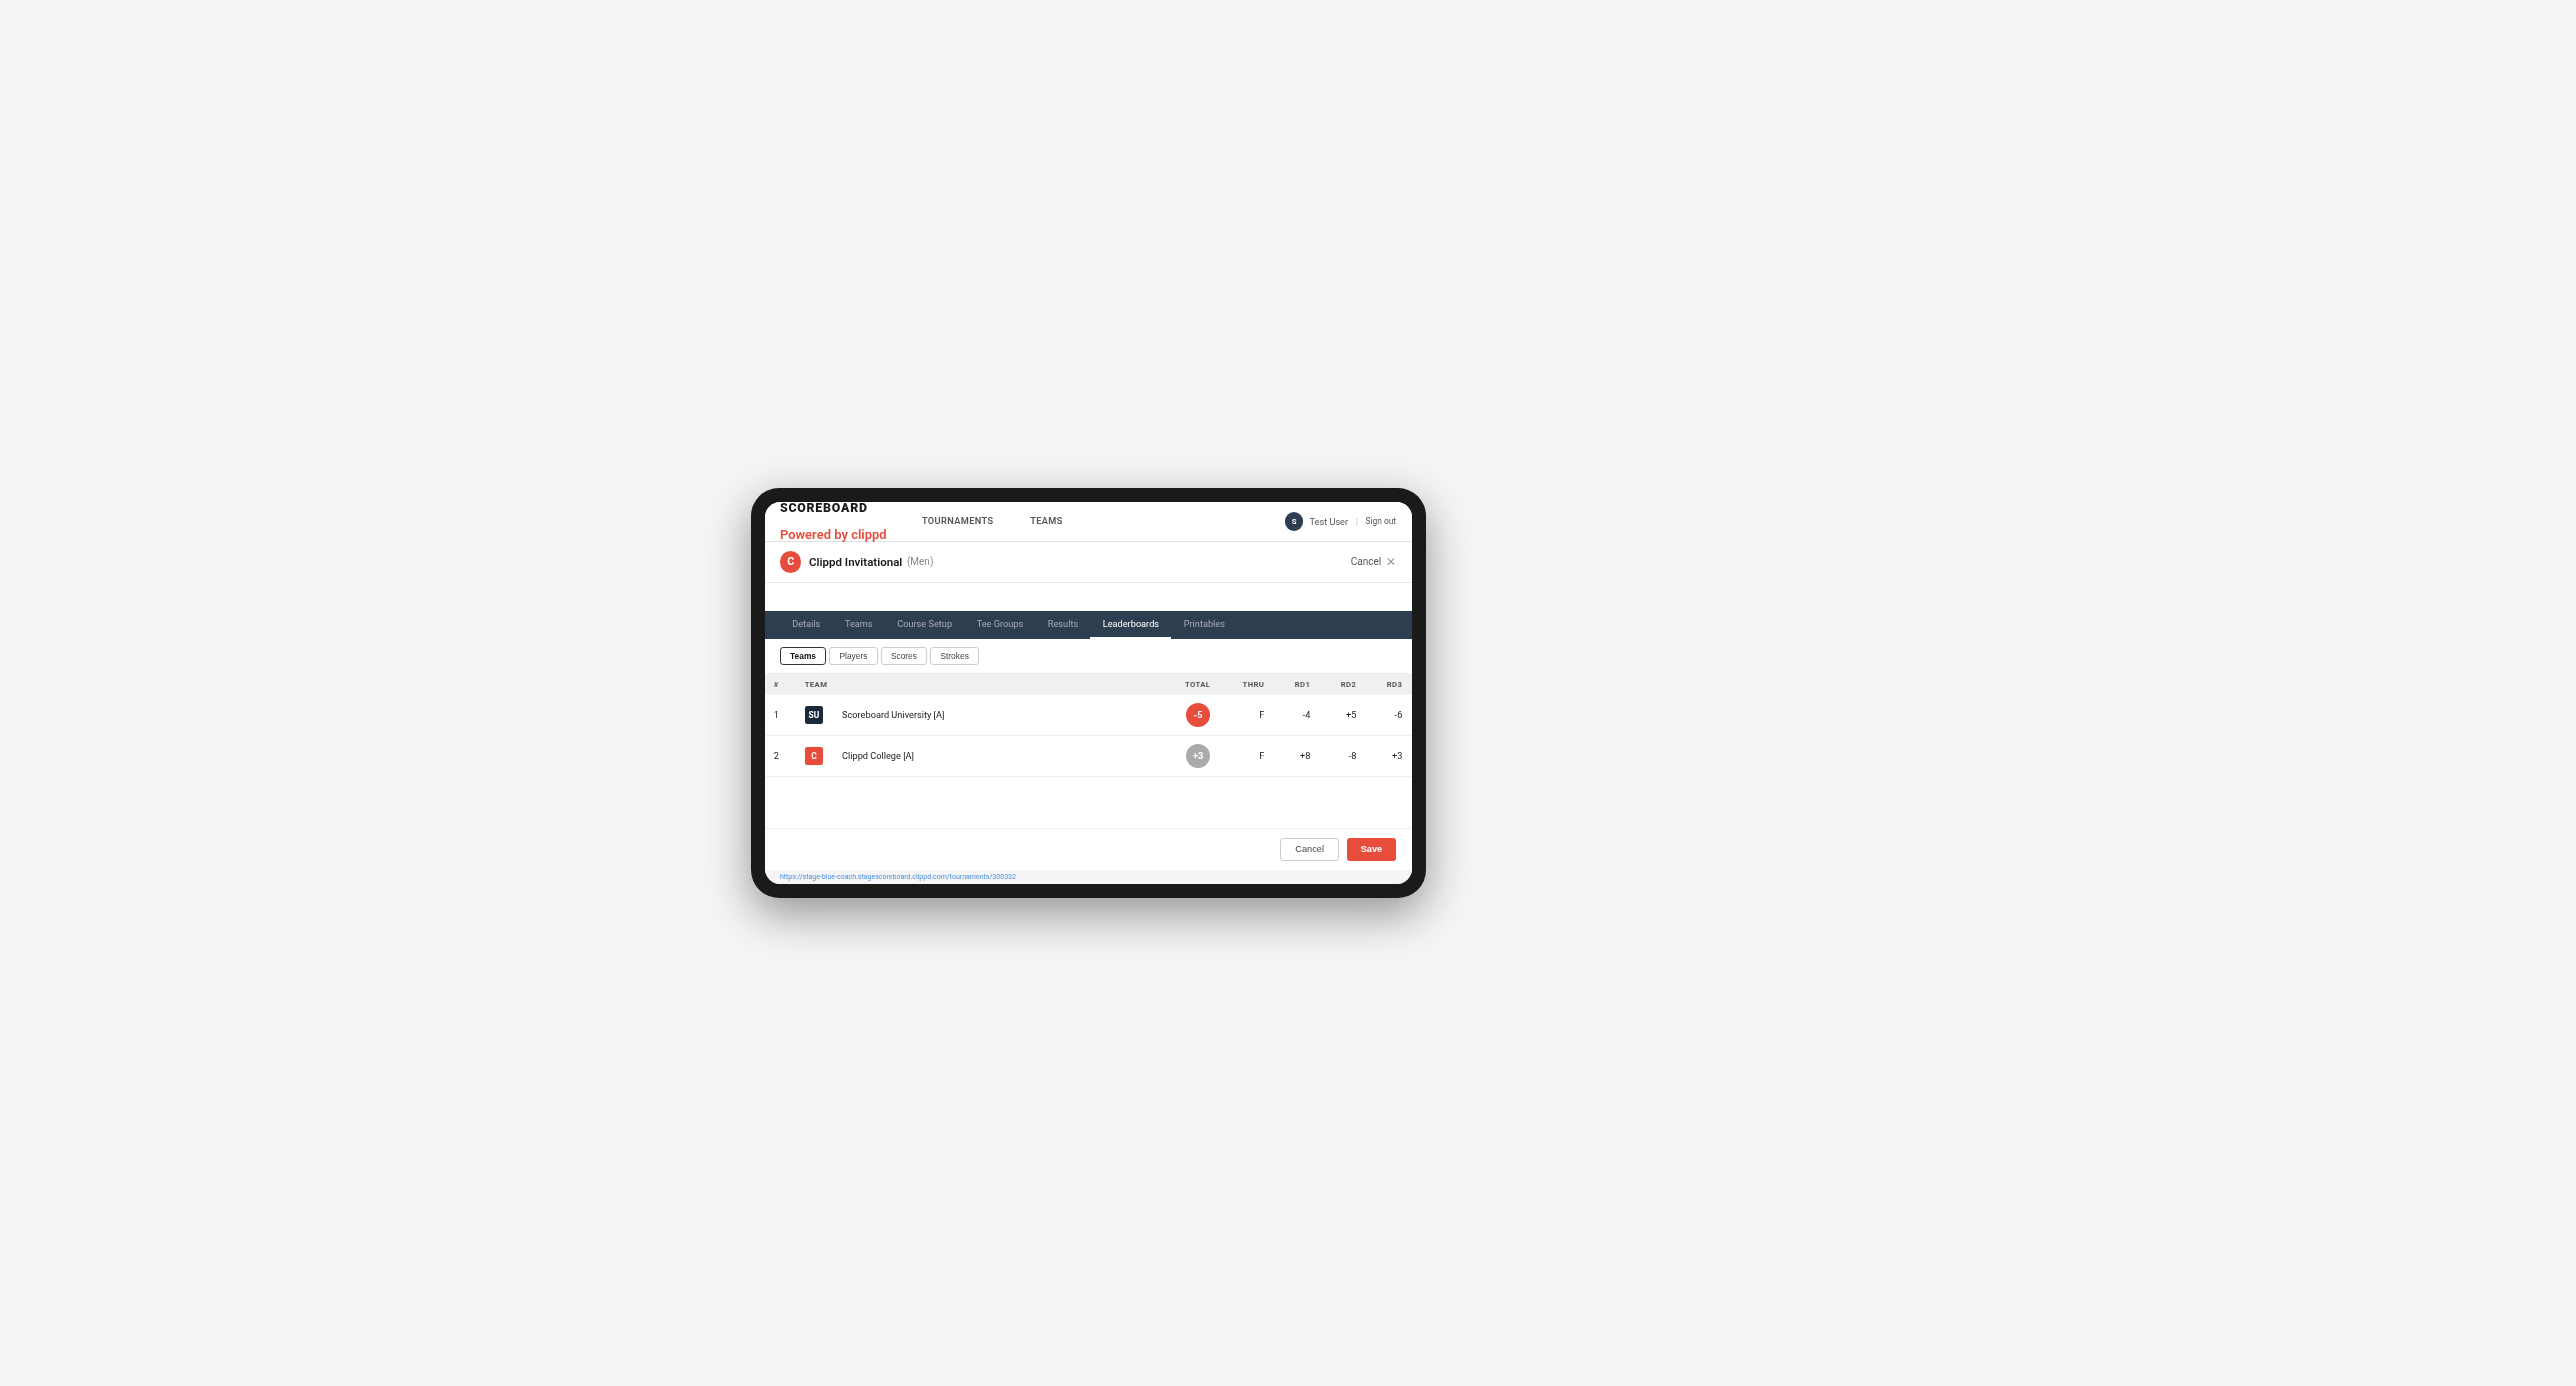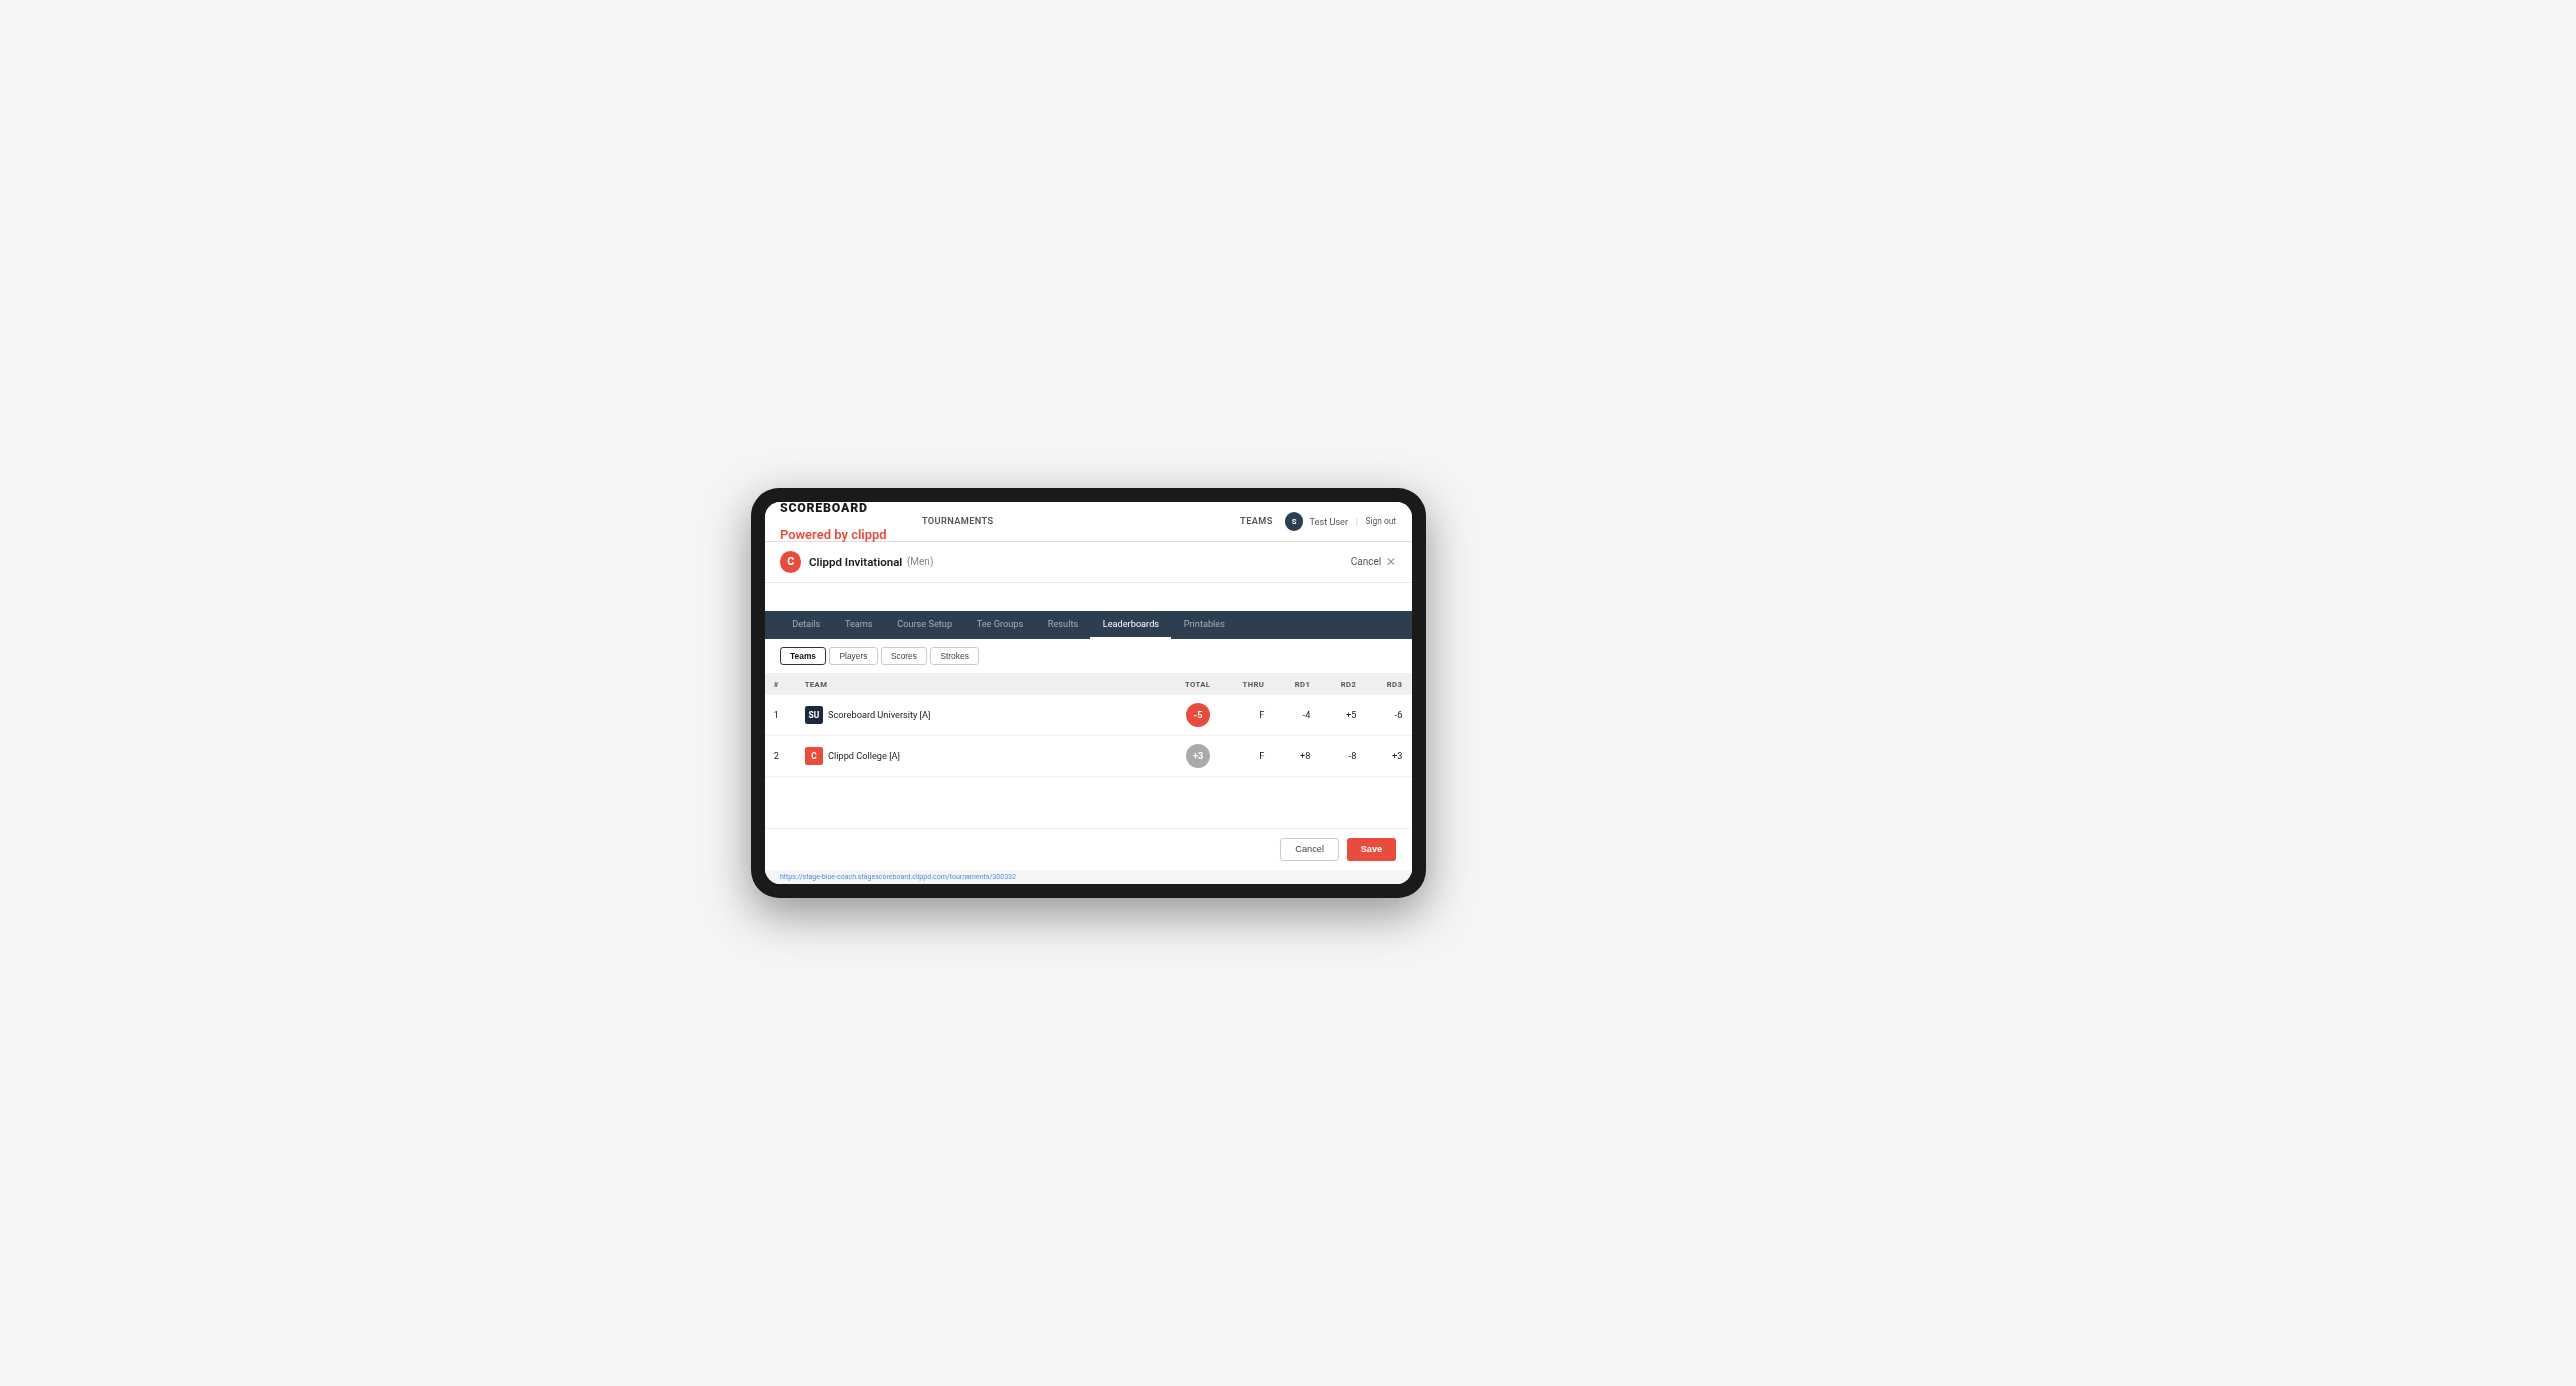--- a/index.html
+++ b/index.html
@@ -66,23 +66,22 @@
     .logo-sub {
       font-size: 13px;
       color: #888;
     }
     .logo-sub span {
       color: #e74c3c;
       font-weight: 600;
     }
     .nav-links {
       display: flex;
-      gap: 0;
+      gap: 12px;
       flex: 1;
-      justify-content: space-between;
     }
     .nav-link {
       padding: 0 12.3px;
       height: 40px;
       display: flex;
       align-items: center;
       font-size: 9.2px;
       font-weight: 600;
       color: #555;
       cursor: pointer;
@@ -228,21 +227,21 @@
       border-bottom: 0.8px solid #f0f0f0;
       color: #1a1a1a;
       font-size: 9.2px;
     }
     .leaderboard-table td.num {
       text-align: right;
     }
     .team-name-cell {
       display: flex;
       align-items: center;
-      gap: 5px;
+      gap: 19px;
     }
     .team-logo {
       width: 18.4px;
       height: 18.4px;
       border-radius: 2.3px;
       display: flex;
       align-items: center;
       justify-content: center;
       font-size: 8.4px;
       font-weight: 700;

